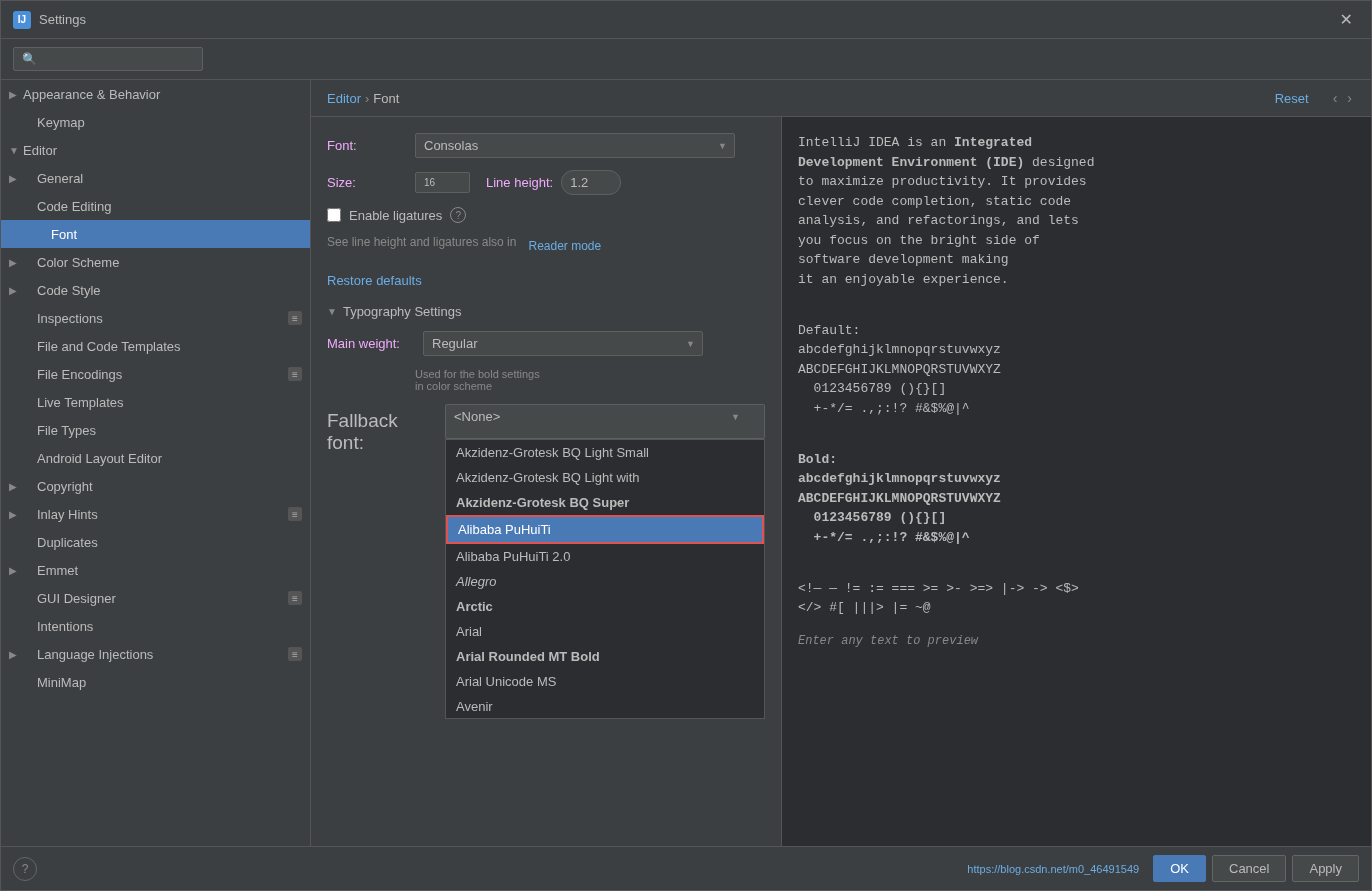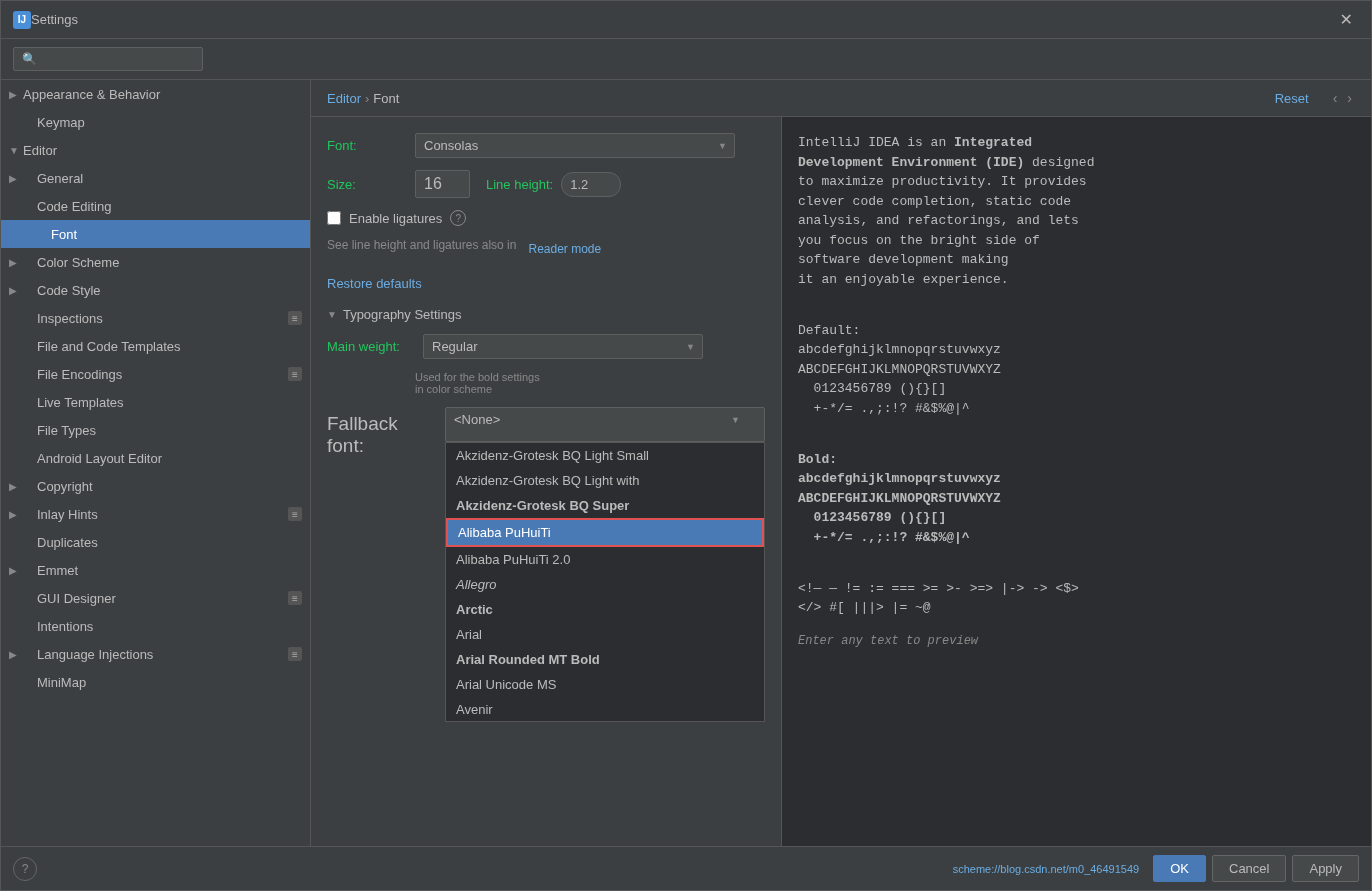--- a/index.html
+++ b/index.html
@@ -28,20 +28,21 @@
       background: #3c3f41;
       padding: 8px 12px;
       border-bottom: 1px solid #555;
       height: 38px;
       flex-shrink: 0;
     }
 
     .title-bar-icon {
       width: 18px;
       height: 18px;
+      margin-right: 8px;
       background: #4a90d9;
       border-radius: 3px;
       display: flex; align-items: center; justify-content: center;
       color: white; font-size: 10px; font-weight: bold;
     }
 
     .title-bar-title {
       flex: 1;
       color: #bbbbbb;
       font-size: 13px;
@@ -190,21 +191,21 @@
     }
 
     .form-row {
       display: flex;
       align-items: center;
       margin-bottom: 12px;
       gap: 8px;
     }
 
     .form-label {
-      color: #22c55e;
+      color: #f0abfc;
       font-size: 13px;
       min-width: 80px;
     }
 
     .form-select {
       background: #45494a;
       border: 1px solid #5e6060;
       color: #bbbbbb;
       padding: 4px 24px 4px 8px;
       font-size: 13px;
@@ -236,21 +237,21 @@
     }
     .font-select-wrapper .form-select {
       width: 320px;
     }
 
     .size-input {
       background: #45494a;
       border: 1px solid #5e6060;
       color: #bbbbbb;
       padding: 4px 8px;
-      font-size: 16px;
+      font-size: 10px;
       width: 55px;
       outline: none;
       border-radius: 2px;
     }
 
     .line-height-input {
       background: #45494a;
       border: 1px solid #5e6060;
       color: #bbbbbb;
       padding: 4px 8px;
@@ -778,19 +779,19 @@
             <div class="preview-footer">Enter any text to preview</div>
           </div>
         </div>
       </div>
     </div>
   </div>
 
   <div class="bottom-bar">
     <button class="help-btn">?</button>
     <div class="bottom-right">
-      <span class="bottom-url">scheme://blog.csdn.net/m0_46491549</span>
+      <span class="bottom-url">https://blog.csdn.net/m0_46491549</span>
       <button class="btn btn-ok">OK</button>
       <button class="btn btn-cancel">Cancel</button>
       <button class="btn btn-apply">Apply</button>
     </div>
   </div>
 </div>
 
 </body></html>

